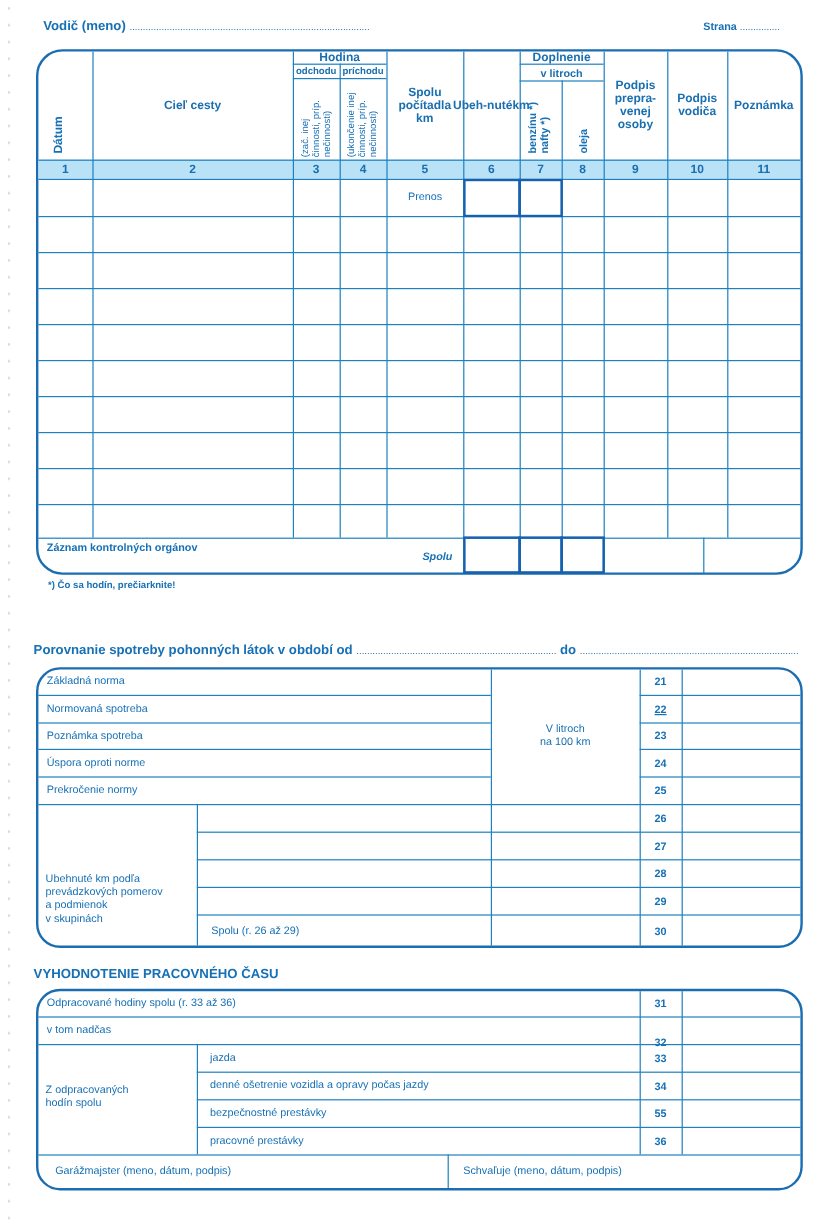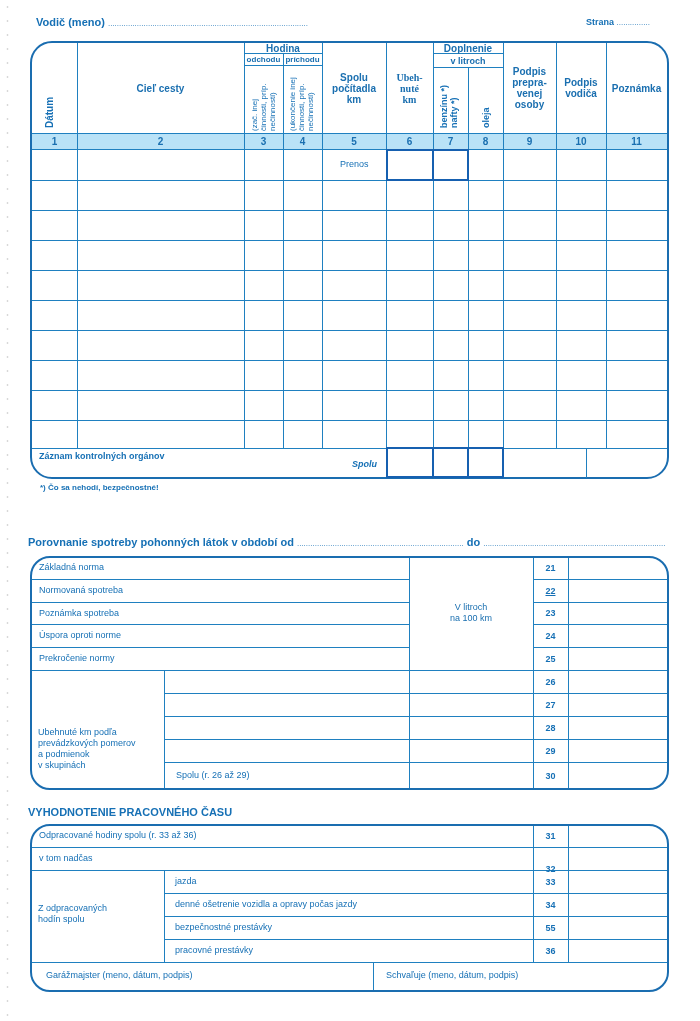--- a/index.html
+++ b/index.html
@@ -90,21 +90,21 @@
     <div>(ukončenie inej</div>
     <div>činnosti, príp.</div>
     <div>nečinnosti)</div>
   </div>
 
   <div class="cell" style="left:322px;top:43px;width:64px;height:90px;font-size:10px;font-weight:bold;flex-direction:column;line-height:11px;">
     <div>Spolu</div>
     <div>počítadla</div>
     <div>km</div>
   </div>
-  <div class="cell" style="left:386px;top:43px;width:47px;height:90px;font-size:10px;font-weight:bold;flex-direction:column;line-height:11px;font-family:Liberation Serif, serif;">
+  <div class="cell" style="left:386px;top:43px;width:47px;height:90px;font-size:10px;font-weight:bold;line-height:11px;">
     <div>Ubeh-</div>
     <div>nuté</div>
     <div>km</div>
   </div>
 
   <div class="cell" style="left:433px;top:43px;width:70px;height:10px;font-size:10px;font-weight:bold;">Doplnenie</div>
   <div class="cell" style="left:433px;top:54px;width:70px;height:13px;font-size:9px;font-weight:bold;">v litroch</div>
   <div class="vert" style="left:439px;top:128px;font-size:9px;font-weight:bold;line-height:10px;">
     <div>benzínu *)</div>
     <div>nafty *)</div>
@@ -268,21 +268,21 @@
         <div class="input" style="left: 607px; top: 421px; width: 59px; height: 26px;"></div>
       </div>
     </div>
 
   <div class="txt" style="left:39px;top:451px;font-size:9px;">Záznam kontrolných orgánov</div>
   <div class="txt" style="left:352px;top:459px;font-size:9px;font-style:italic;">Spolu</div>
   <div class="thick" style="left:386px;top:447px;width:48px;height:31px;"></div>
   <div class="thick" style="left:432px;top:447px;width:37px;height:31px;"></div>
   <div class="thick" style="left:467px;top:447px;width:37px;height:31px;"></div>
 
-  <div class="txtn" style="left:40px;top:482px;font-size:8px;font-weight:bold;">*) Čo sa nehodí, bezpečnostné!</div>
+  <div class="txtn" style="left:40px;top:482px;font-size:8px;font-weight:bold;">*) Čo sa hodín, prečiarknite!</div>
 </div>
 
 <div>
   <div class="heading" style="left:28px;top:536px;">
     <span>Porovnanie spotreby pohonných látok v období od</span>
     <span style="font-weight:normal;font-size:8px;">...........................................................................</span>
     <span>do</span>
     <span style="font-weight:normal;font-size:8px;">..................................................................................</span>
   </div>
 

